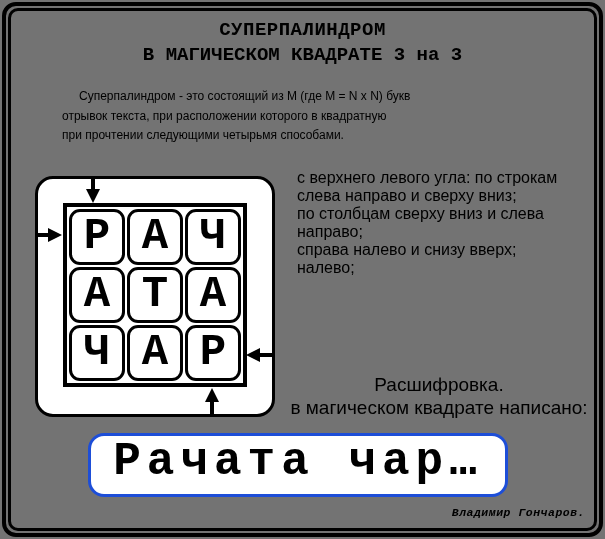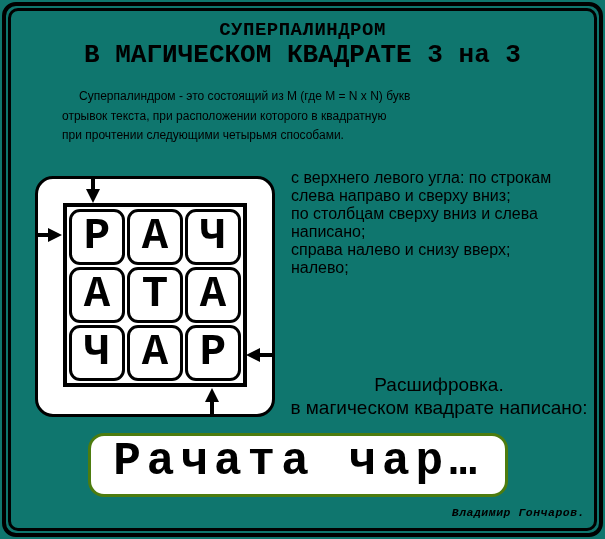--- a/index.html
+++ b/index.html
@@ -1,39 +1,39 @@
 <!DOCTYPE html>
 <html><head>
 <meta charset="utf-8">
 <style>
   html,body { margin:0; padding:0; background:#ffffff; }
   .page {
     position:relative; width:605px; height:539px;
-    background:#0f766e; color:#000; overflow:hidden;
+    background:#737373; color:#000; overflow:hidden;
   }
   .mono { font-family:"Liberation Mono","DejaVu Sans Mono",monospace; font-weight:bold; }
   .sans { font-family:"Liberation Sans","DejaVu Sans",sans-serif; }
 
   
   .frame-outer { position:absolute; left:2px; top:2px; right:2px; bottom:2px;
     border:4px solid #000; border-radius:14px; }
   .frame-inner { position:absolute; left:2px; top:2px; right:2px; bottom:2px;
     border:3px solid #000; border-radius:10px; }
 
   .title1 { position:absolute; left:0; top:21px; width:100%; text-align:center;
     font-size:19px; line-height:19px; letter-spacing:0.5px; }
   .title2 { position:absolute; left:0; top:46px; width:100%; text-align:center;
-    font-size:26px; line-height:19.5px; }
+    font-size:19px; line-height:19.5px; }
 
   .definition { position:absolute; left:62px; top:87px; width:512px;
     font-size:12px; line-height:19.5px; }
   .definition .line { white-space:nowrap; }
   .definition .indent { text-indent:17px; }
 
-  .methods { position:absolute; left:291px; top:169px; width:300px;
+  .methods { position:absolute; left:297px; top:169px; width:300px;
     font-size:16px; line-height:18px; }
   .methods .line { white-space:nowrap; }
 
   
   .square-box { position:absolute; left:35px; top:176px; width:240px; height:241px;
     border:3px solid #000; border-radius:18px; box-sizing:border-box; background:#fff; }
   .grid { position:absolute; left:63px; top:203px; width:184px; height:184px;
     box-sizing:border-box; border:4px solid #000; padding:2px;
     display:grid; grid-template-columns:repeat(3,1fr); grid-template-rows:repeat(3,1fr);
     gap:2px; background:#fff; }
@@ -42,21 +42,21 @@
     font-size:44px; line-height:44px; padding-bottom:3px; background:#fff; }
 
   .arrow { position:absolute; }
   .arrow svg { display:block; }
   .arrow svg rect, .arrow svg polygon { fill:#000; }
 
   .decoding { position:absolute; left:283px; top:374px; width:312px;
     text-align:center; font-size:19px; line-height:22.5px; }
 
   .result-box { position:absolute; left:88px; top:433px; width:420px; height:64px;
-    box-sizing:border-box; border:3px solid #4d7c0f; border-radius:16px;
+    box-sizing:border-box; border:3px solid #1d4ed8; border-radius:16px;
     display:flex; align-items:center; justify-content:center; background:#fff; }
   .result-text { font-size:46px; line-height:46px; letter-spacing:6px;
     padding-bottom:6px; white-space:nowrap; }
 
   .signature { position:absolute; right:20px; top:506px;
     font-size:11.5px; line-height:14px; font-style:italic; letter-spacing:0.5px; }
 </style>
 </head>
 <body>
 
@@ -129,21 +129,21 @@
     <svg width="16" height="27" viewBox="0 0 16 27">
         <rect x="6" y="13" width="4" height="14"></rect>
         <polygon points="1,14 15,14 8,0"></polygon>
       </svg>
   </div>
 
   <div class="methods sans">
     <div class="line">с верхнего левого угла: по строкам</div>
     <div class="line">слева направо и сверху вниз;</div>
     <div class="line">по столбцам сверху вниз и слева</div>
-    <div class="line">написано;</div>
+    <div class="line">направо;</div>
     <div class="line">справа налево и снизу вверх;</div>
     <div class="line">налево;</div>
   </div>
 
   <div class="decoding sans">
     <div>Расшифровка.</div>
     <div>в магическом квадрате написано:</div>
   </div>
 
   <div class="result-box">

